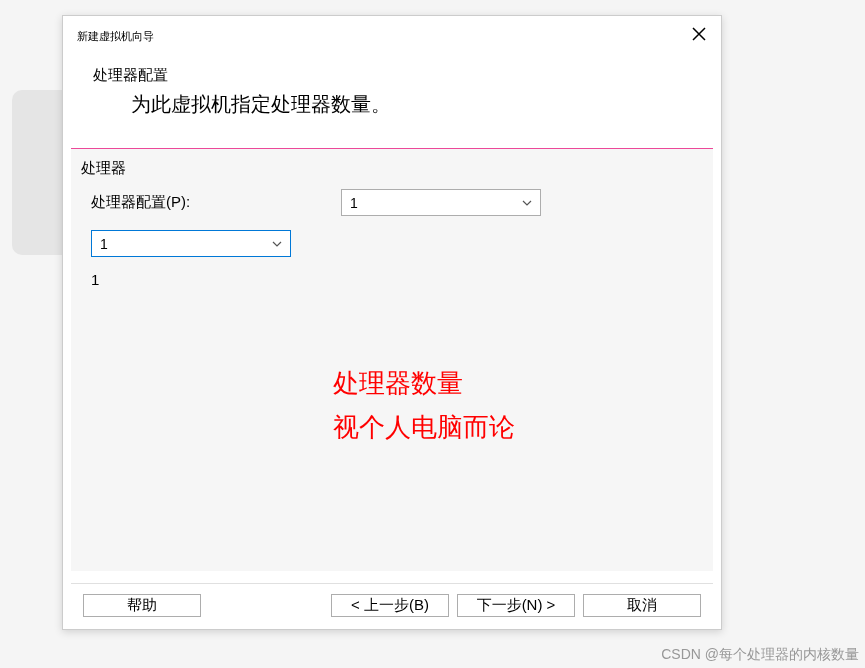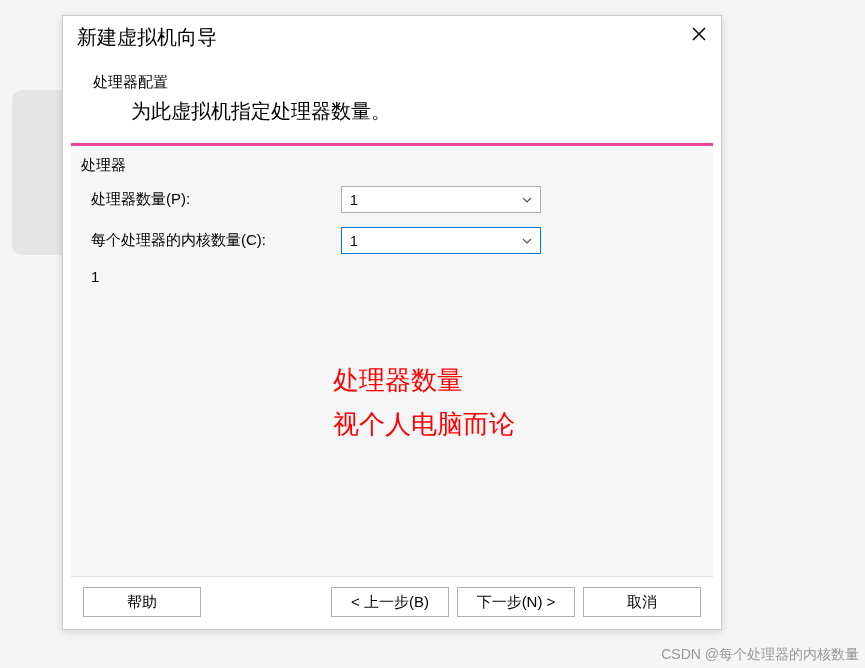--- a/index.html
+++ b/index.html
@@ -31,23 +31,23 @@
       height: 615px;
       background: #ffffff;
       border: 1px solid #cccccc;
       box-shadow: 0 2px 8px rgba(0,0,0,0.15);
       display: flex;
       flex-direction: column;
     }
     .title-bar {
       display: flex;
       justify-content: space-between;
-      align-items: flex-start;
+      align-items: flex-end;
       padding: 8px 12px 8px 14px;
-      font-size: 20px;
+      font-size: 11px;
     }
     .close-icon {
       cursor: pointer;
       width: 20px;
       height: 20px;
       display: flex;
       align-items: center;
       justify-content: center;
     }
     .close-icon svg {
@@ -61,23 +61,23 @@
       font-size: 15px;
       font-weight: normal;
       margin-bottom: 6px;
     }
     .header-subtitle {
       font-size: 20px;
       padding-left: 38px;
     }
     .content-area {
       flex: 1;
-      margin: 0 8px;
+      margin: 12px 8px;
       background: #f6f6f6;
-      border-top: 3px solid #ec4899;
+      border-top: 1px solid #ec4899;
       position: relative;
       padding: 0;
     }
     .group-label {
       font-size: 15px;
       padding: 10px 10px 4px 10px;
     }
     .form-row {
       display: flex;
       align-items: center;
@@ -135,21 +135,21 @@
       padding: 10px 12px 12px 12px;
       border-top: 1px solid #e0e0e0;
       margin: 0 8px;
     }
     .button-group {
       display: flex;
       gap: 8px;
     }
     .btn {
       min-width: 118px;
-      height: 30px;
+      height: 23px;
       background: #ffffff;
       border: 1px solid #adadad;
       font-size: 15px;
       cursor: pointer;
       display: flex;
       align-items: center;
       justify-content: center;
       font-family: inherit;
     }
     .watermark {
@@ -177,35 +177,34 @@
 
   <div class="header-section">
     <div class="header-title">处理器配置</div>
     <div class="header-subtitle">为此虚拟机指定处理器数量。</div>
   </div>
 
   <div class="content-area">
     <div class="group-label">处理器</div>
 
     <div class="form-row">
-      <div class="form-label">处理器数量(P):</div>
+      <div class="form-label">处理器配置(P):</div>
       <div class="form-control">
         <div class="select">
           <span>1</span>
           <span class="chevron">
             <svg viewBox="0 0 10 6">
                 <path d="M1 1 L5 5 L9 1" stroke="#555" stroke-width="1.2" fill="none"></path>
               </svg>
           </span>
         </div>
       </div>
     </div>
 
     <div class="form-row">
-      <div class="form-label">每个处理器的内核数量(C):</div>
       <div class="form-control">
         <div class="select focused">
           <span>1</span>
           <span class="chevron">
             <svg viewBox="0 0 10 6">
                 <path d="M1 1 L5 5 L9 1" stroke="#555" stroke-width="1.2" fill="none"></path>
               </svg>
           </span>
         </div>
       </div>

